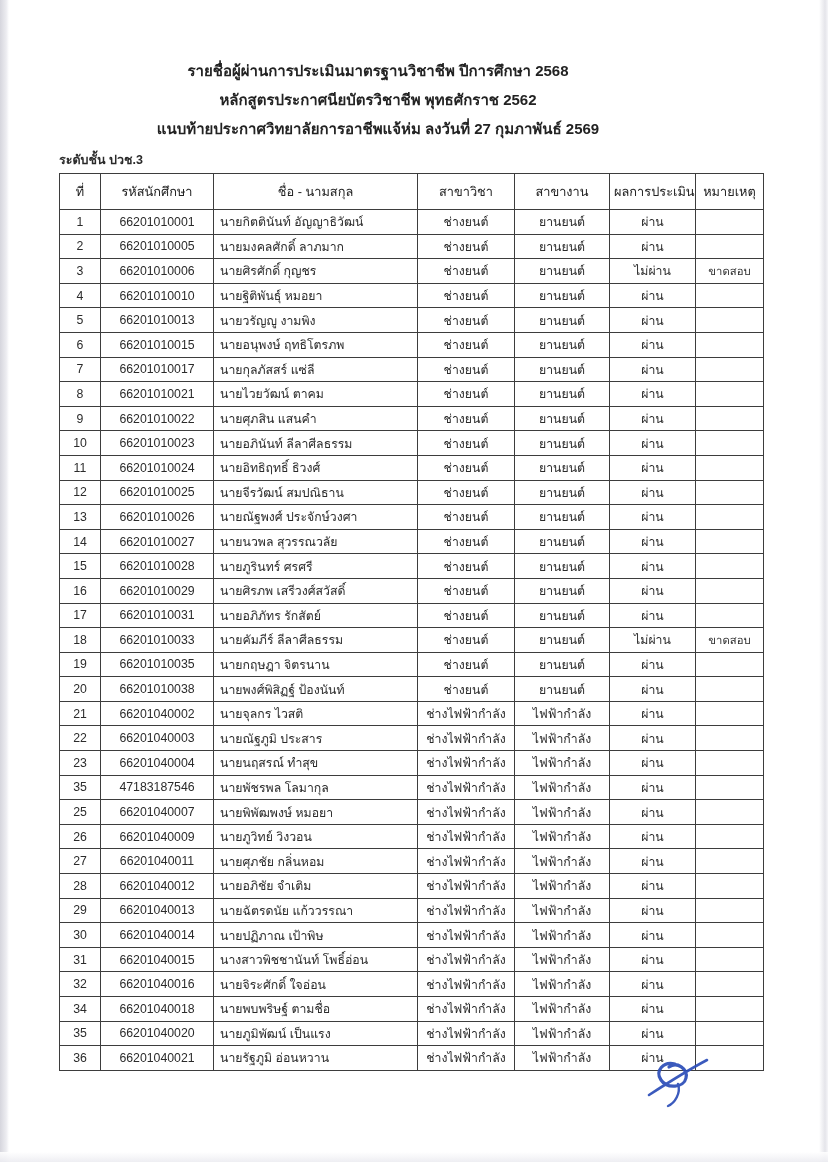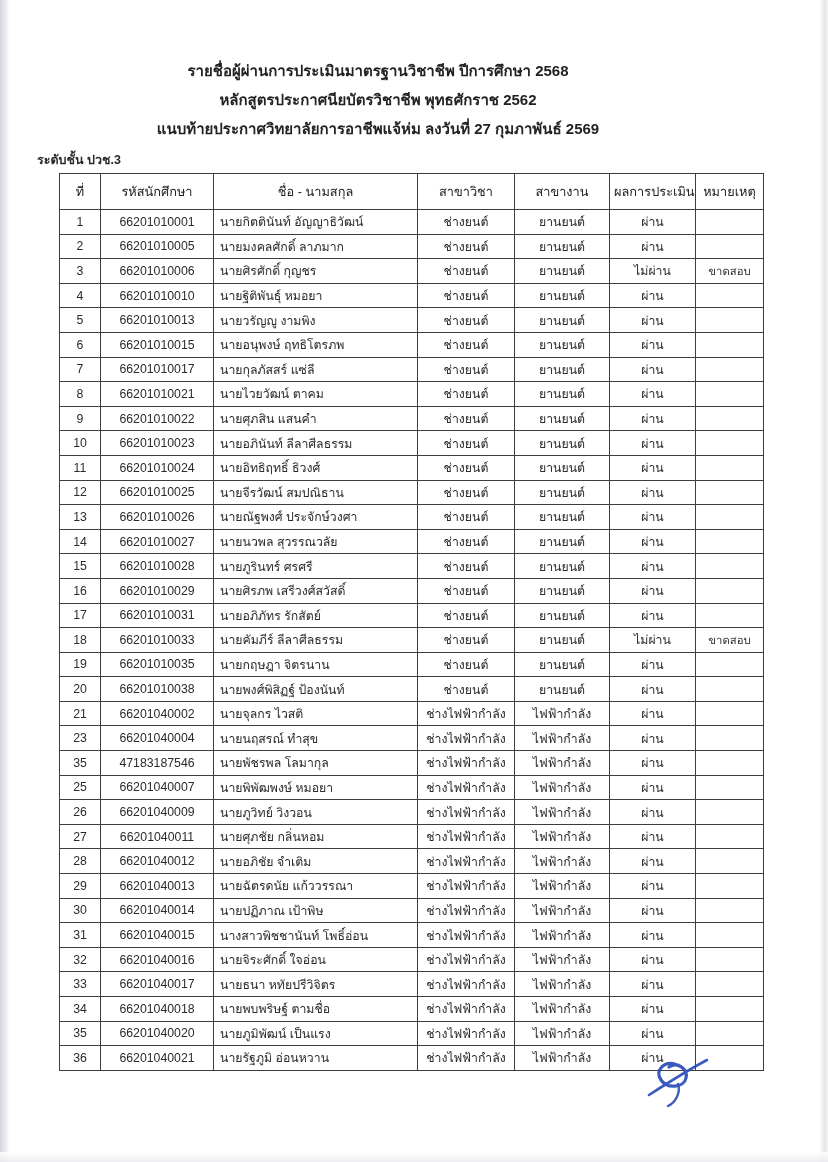--- a/index.html
+++ b/index.html
@@ -28,21 +28,21 @@
   .content { position:absolute; left:0; top:0; width:756px; }
   .title-block {
     padding-top:56px;
     text-align:center;
     font-weight:700;
     font-size:15px;
     line-height:29px;
     color:#222222;
   }
   .level-label {
-    margin:7px 0 3px 37px;
+    margin:7px 0 3px 59px;
     font-size:12.5px;
     font-weight:700;
     color:#2a2a2a;
   }
   table.results {
     border-collapse:collapse;
     table-layout:fixed;
     width:704px;
     margin-left:59px;
     background:#ffffff;
@@ -292,20 +292,29 @@
         <tr>
           <td>21</td>
           <td>66201040002</td>
           <td>นายจุลกร ไวสติ</td>
           <td>ช่างไฟฟ้ากำลัง</td>
           <td>ไฟฟ้ากำลัง</td>
           <td>ผ่าน</td>
           <td></td>
         </tr>
         <tr>
+          <td>22</td>
+          <td>66201040003</td>
+          <td>นายณัฐภูมิ ประสาร</td>
+          <td>ช่างไฟฟ้ากำลัง</td>
+          <td>ไฟฟ้ากำลัง</td>
+          <td>ผ่าน</td>
+          <td></td>
+        </tr>
+        <tr>
           <td>23</td>
           <td>66201040004</td>
           <td>นายนฤสรณ์ ทำสุข</td>
           <td>ช่างไฟฟ้ากำลัง</td>
           <td>ไฟฟ้ากำลัง</td>
           <td>ผ่าน</td>
           <td></td>
         </tr>
         <tr>
           <td>35</td>
@@ -376,29 +385,20 @@
           <td>นางสาวพิชชานันท์ โพธิ์อ่อน</td>
           <td>ช่างไฟฟ้ากำลัง</td>
           <td>ไฟฟ้ากำลัง</td>
           <td>ผ่าน</td>
           <td></td>
         </tr>
         <tr>
           <td>32</td>
           <td>66201040016</td>
           <td>นายจิระศักดิ์ ใจอ่อน</td>
-          <td>ช่างไฟฟ้ากำลัง</td>
-          <td>ไฟฟ้ากำลัง</td>
-          <td>ผ่าน</td>
-          <td></td>
-        </tr>
-        <tr>
-          <td>33</td>
-          <td>66201040017</td>
-          <td>นายธนา หทัยปรีวิจิตร</td>
           <td>ช่างไฟฟ้ากำลัง</td>
           <td>ไฟฟ้ากำลัง</td>
           <td>ผ่าน</td>
           <td></td>
         </tr>
         <tr>
           <td>34</td>
           <td>66201040018</td>
           <td>นายพบพริษฐ์ ตามชื่อ</td>
           <td>ช่างไฟฟ้ากำลัง</td>

